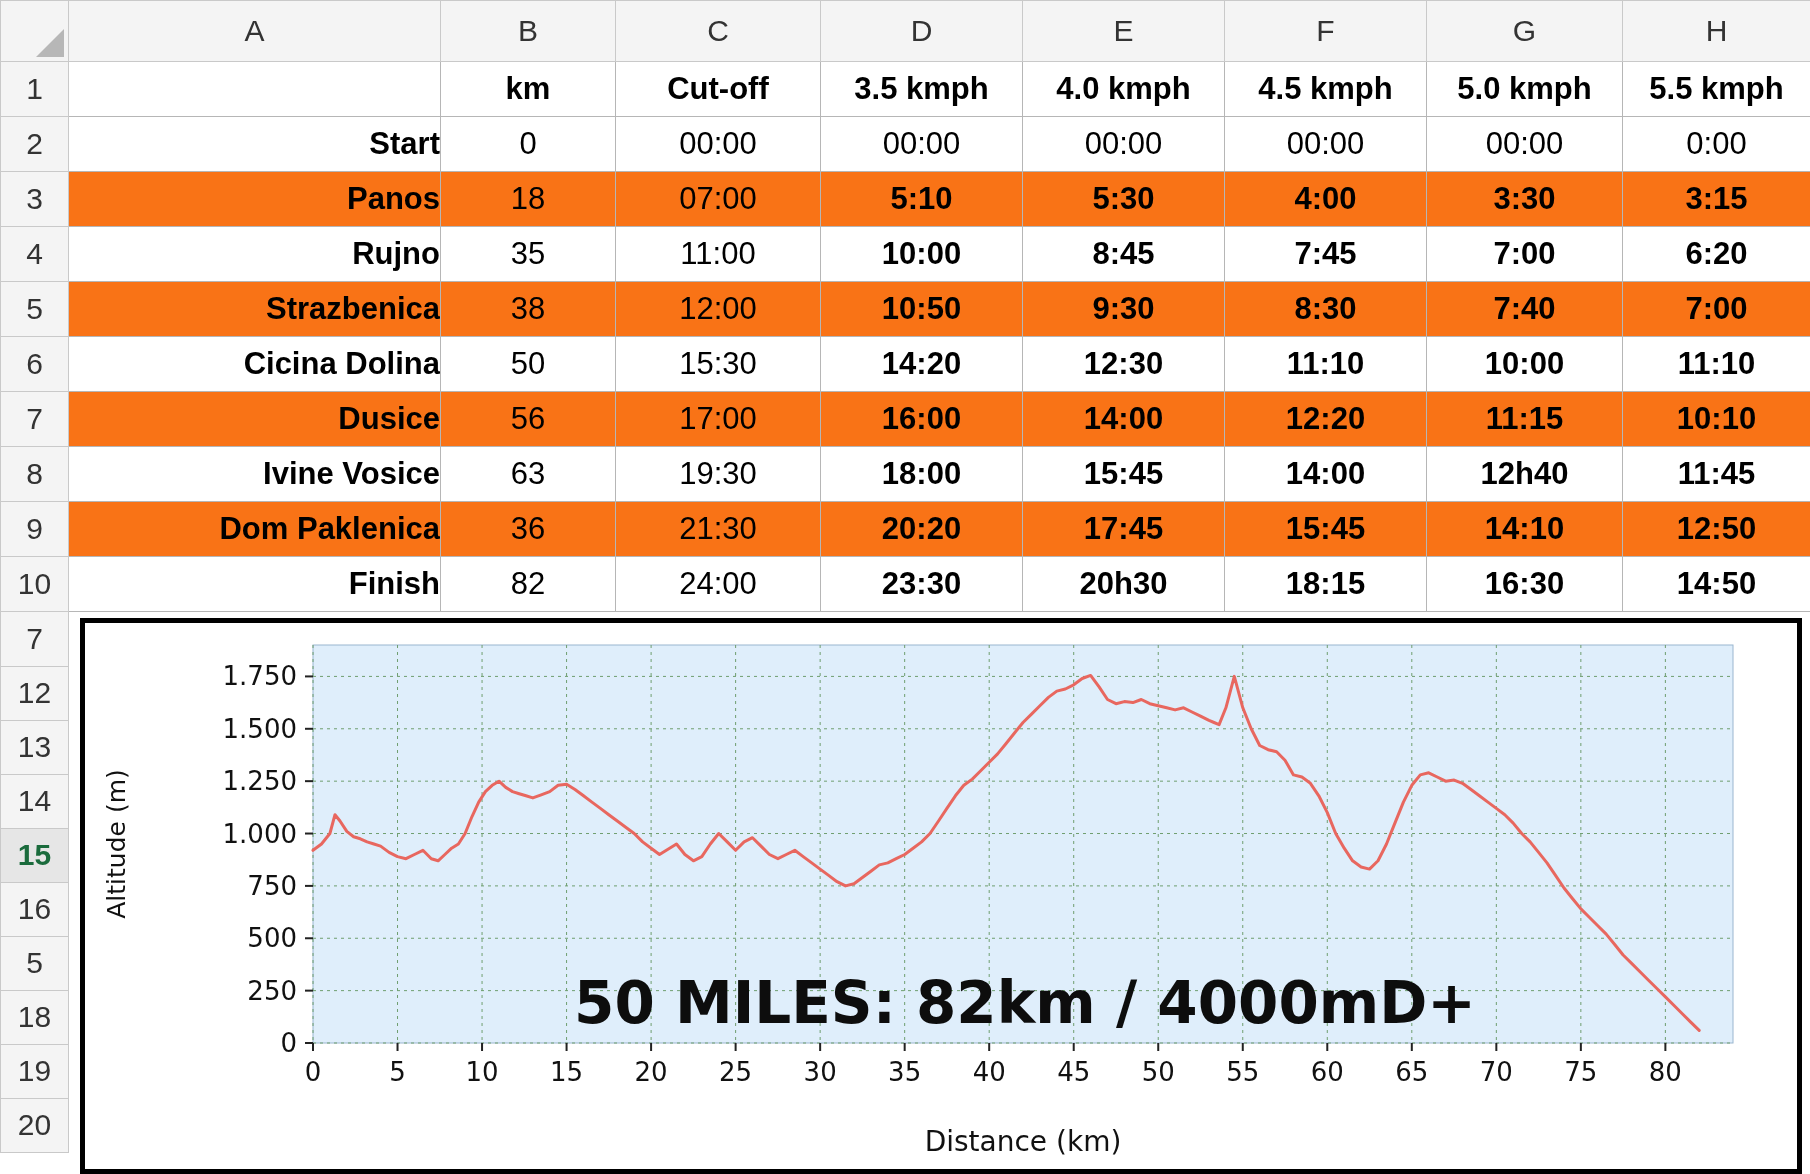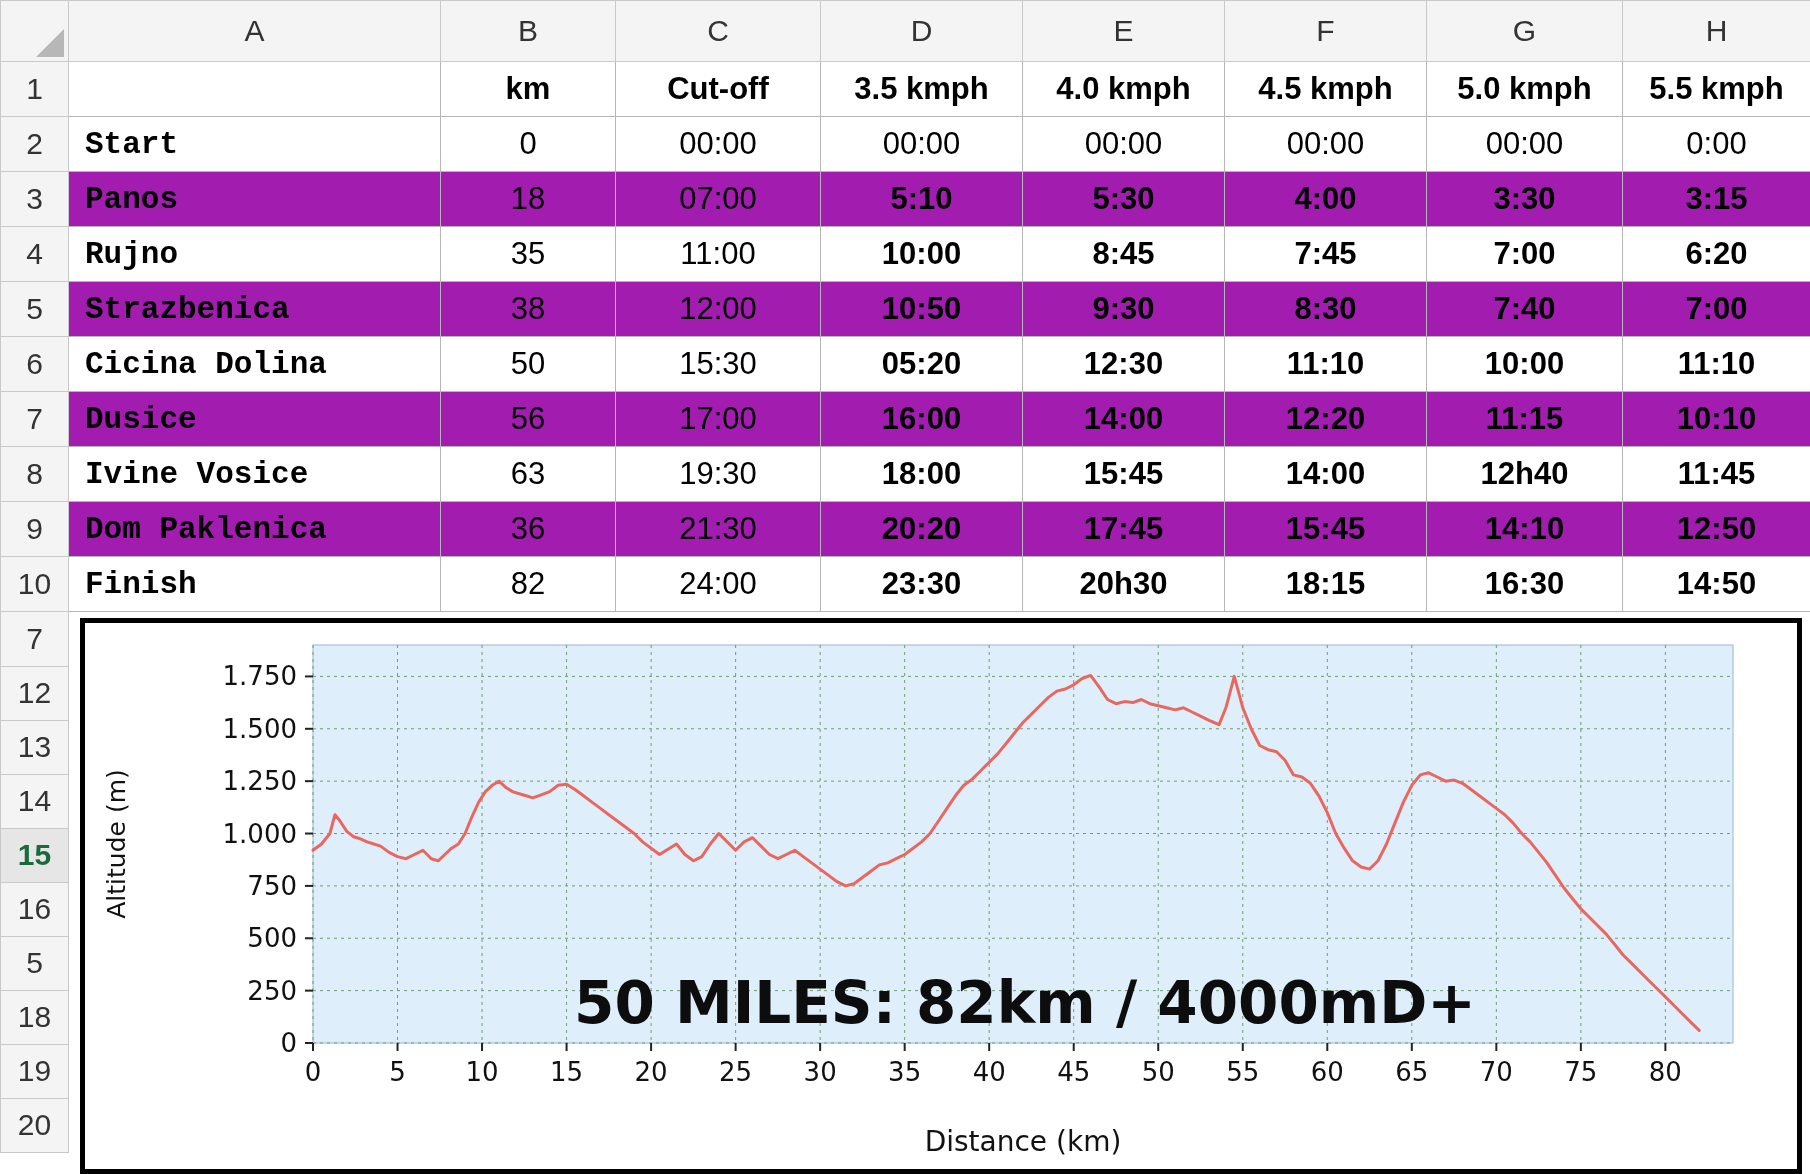--- a/index.html
+++ b/index.html
@@ -78,22 +78,22 @@
     border: 1px solid #b6b6b6;
     height: 54px;
     text-align: center;
     vertical-align: middle;
     font-size: 31px;
     color: #000000;
     background: #ffffff;
     white-space: nowrap;
     overflow: hidden;
   }
-  td.cell.shaded { background: #a21caf; }
-  td.cell.left   { text-align: left; padding-left: 16px; font-family: Liberation Mono, monospace; }
+  td.cell.shaded { background: #f97316; }
+  td.cell.left   { text-align: right; padding-left: 28px; }
   td.cell.bold   { font-weight: bold; }
   td.cell.blank-norow { border: none; background: #ffffff; }
 
   
   col.c-rh { width: 68px; }
   col.c-a  { width: 372px; }
   col.c-b  { width: 175px; }
   col.c-c  { width: 205px; }
   col.c-d  { width: 202px; }
   col.c-e  { width: 202px; }
@@ -210,21 +210,21 @@
         <td class="cell shaded bold">8:30</td>
         <td class="cell shaded bold">7:40</td>
         <td class="cell shaded bold">7:00</td>
       </tr>
 
       <tr>
         <td class="rowhdr">6</td>
         <td class="cell left bold">Cicina Dolina</td>
         <td class="cell">50</td>
         <td class="cell">15:30</td>
-        <td class="cell bold">05:20</td>
+        <td class="cell bold">14:20</td>
         <td class="cell bold">12:30</td>
         <td class="cell bold">11:10</td>
         <td class="cell bold">10:00</td>
         <td class="cell bold">11:10</td>
       </tr>
 
       <tr>
         <td class="rowhdr">7</td>
         <td class="cell left bold shaded">Dusice</td>
         <td class="cell shaded">56</td>

